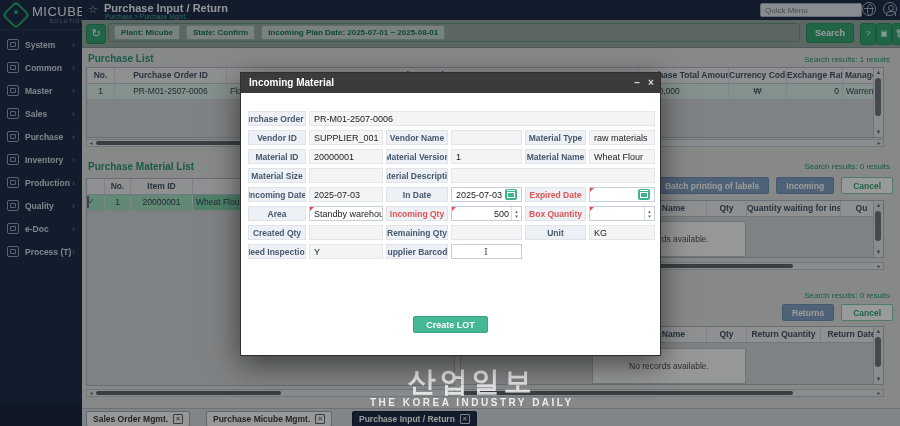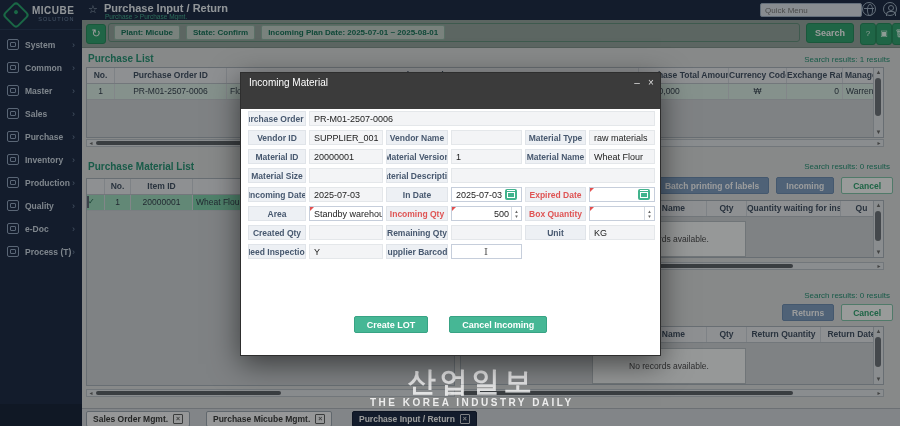--- a/index.html
+++ b/index.html
@@ -5,21 +5,21 @@
   html,body{margin:0;padding:0;background:#222;}
   #app{position:relative;width:900px;height:426px;overflow:hidden;
        font-family:"Liberation Sans",sans-serif;background:#dcdedf;}
   .abs{position:absolute;}
   
   #sidebar{left:0;top:0;width:82px;height:426px;background:#16243e;z-index:1;}
   #logo{position:absolute;left:0;top:0;width:82px;height:30px;display:flex;align-items:center;padding-left:6px;box-sizing:border-box;border-bottom:1px solid #223252;}
   #logo .hex{width:16px;height:16px;border:2px solid #21a56b;border-radius:4px;position:relative;transform:rotate(45deg);flex:none;}
   #logo .hex::after{content:"";position:absolute;left:4px;top:4px;width:4px;height:4px;background:#21a56b;border-radius:50%;}
   #logo .bt{margin-left:6px;line-height:1;}
-  #logo .b1{color:#eef3f9;font-size:10px;font-weight:bold;letter-spacing:.5px;}
+  #logo .b1{color:#eef3f9;font-size:13px;font-weight:normal;letter-spacing:.5px;}
   #logo .b2{color:#6f86a8;font-size:5.5px;text-align:right;letter-spacing:1px;margin-top:1px;}
   .nav{position:absolute;left:0;width:82px;height:23px;display:flex;align-items:center;padding:0 7px;box-sizing:border-box;cursor:pointer;}
   .nav .nav-ico{width:10px;height:9px;border:1px solid #8fa2bd;border-radius:2px;flex:none;position:relative;}
   .nav .nav-ico::after{content:"";position:absolute;left:2px;top:2px;width:4px;height:3px;border:1px solid #8fa2bd;border-radius:1px;}
   .nav .lbl{color:#cdd7e4;font-size:8.5px;font-weight:bold;margin-left:6px;flex:1;}
   .nav .chev{color:#6e82a0;font-size:9px;}
   #lockrow{position:absolute;left:0;bottom:0;width:82px;height:22px;background:#111d33;display:flex;align-items:center;padding-left:12px;box-sizing:border-box;}
   #lockrow .pin{width:5px;height:5px;border:1px solid #7a8aa0;border-radius:50%;position:relative;flex:none;}
   #lockrow .pin::after{content:"";position:absolute;left:1px;top:5px;width:1px;height:4px;background:#7a8aa0;}
   #lockrow .lk{color:#7a8aa0;font-size:8px;margin-left:10px;}
@@ -67,21 +67,21 @@
   .tab{position:absolute;top:2px;height:14px;background:#f6f7f8;border:1px solid #9aa4ae;border-radius:2px;display:flex;align-items:center;gap:5px;padding:0 6px;font-size:8.5px;font-weight:bold;color:#333;cursor:pointer;}
   .tab.active{background:#16243e;color:#fff;border-color:#0d1830;}
   .tab .x{width:8px;height:8px;border:1px solid currentColor;font-size:7px;line-height:7px;text-align:center;border-radius:1px;opacity:.8;cursor:pointer;}
   
   #overlay{left:0;top:0;width:900px;height:426px;background:rgba(16,18,20,.42);z-index:5;}
   #wm{left:370px;top:368px;z-index:6;color:rgba(255,255,255,.78);text-align:center;}
   #wm .ko{font-size:28px;font-weight:bold;letter-spacing:4px;line-height:1;}
   #wm .en{font-size:10px;font-weight:bold;letter-spacing:2.5px;margin-top:1px;color:rgba(255,255,255,.85);}
   
   #modal{left:240px;top:72px;width:421px;height:284px;background:#fff;z-index:10;box-shadow:0 8px 28px rgba(0,0,0,.55);border:1px solid #2e2e2e;box-sizing:border-box;}
-  #mtitle{height:36px;background:#3b3b3b;color:#fff;font-size:10px;font-weight:normal;line-height:20px;padding:0 8px;position:relative;}
+  #mtitle{height:20px;background:#3b3b3b;color:#fff;font-size:10px;font-weight:bold;line-height:20px;padding:0 8px;position:relative;}
   #mtitle .mc{position:absolute;top:0;width:14px;height:20px;text-align:center;color:#ddd;font-size:10px;cursor:pointer;}
   .mrow{position:absolute;left:7px;display:flex;gap:3px;height:15px;}
   .fl{height:15px;background:#edf0f4;border:1px solid #e0e4e9;box-sizing:border-box;color:#47586f;font-weight:bold;font-size:8.5px;display:flex;align-items:center;justify-content:center;flex:none;overflow:hidden;white-space:nowrap;}
   .fl.red{color:#df5454;}
   .fv{height:15px;box-sizing:border-box;font-size:9px;color:#222;display:flex;align-items:center;padding:0 4px;flex:none;position:relative;overflow:hidden;white-space:nowrap;}
   .fv.ro{background:#f3f4f6;border:1px solid #e4e7ea;}
   .fv.ed{background:#fff;border:1px solid #c6cedb;}
   .fv.req::before{content:"";position:absolute;left:0;top:0;border-top:4px solid #e34f4f;border-right:4px solid transparent;}
   .cal{margin-left:auto;width:12px;height:11px;background:#41b38c;border-radius:2px;position:relative;flex:none;cursor:pointer;}
   .cal::after{content:"";position:absolute;left:2px;top:3px;width:6px;height:4px;border:1px solid #fff;}
@@ -400,17 +400,16 @@
       <div class="fv ro" style="width:74px">Y</div>
       <div class="fl" style="width:62px">Supplier Barcode</div>
       <div class="fv ed" style="width:71px">
         <span></span>
         <span class="ibeam">I</span>
       </div>
     </div>
 
     <div id="mactions">
       <button class="m-btn">Create LOT</button>
-      <button class="m-btn">Cancel Incoming</button>
     </div>
   </div>
 
 </div>
 
 </body></html>

